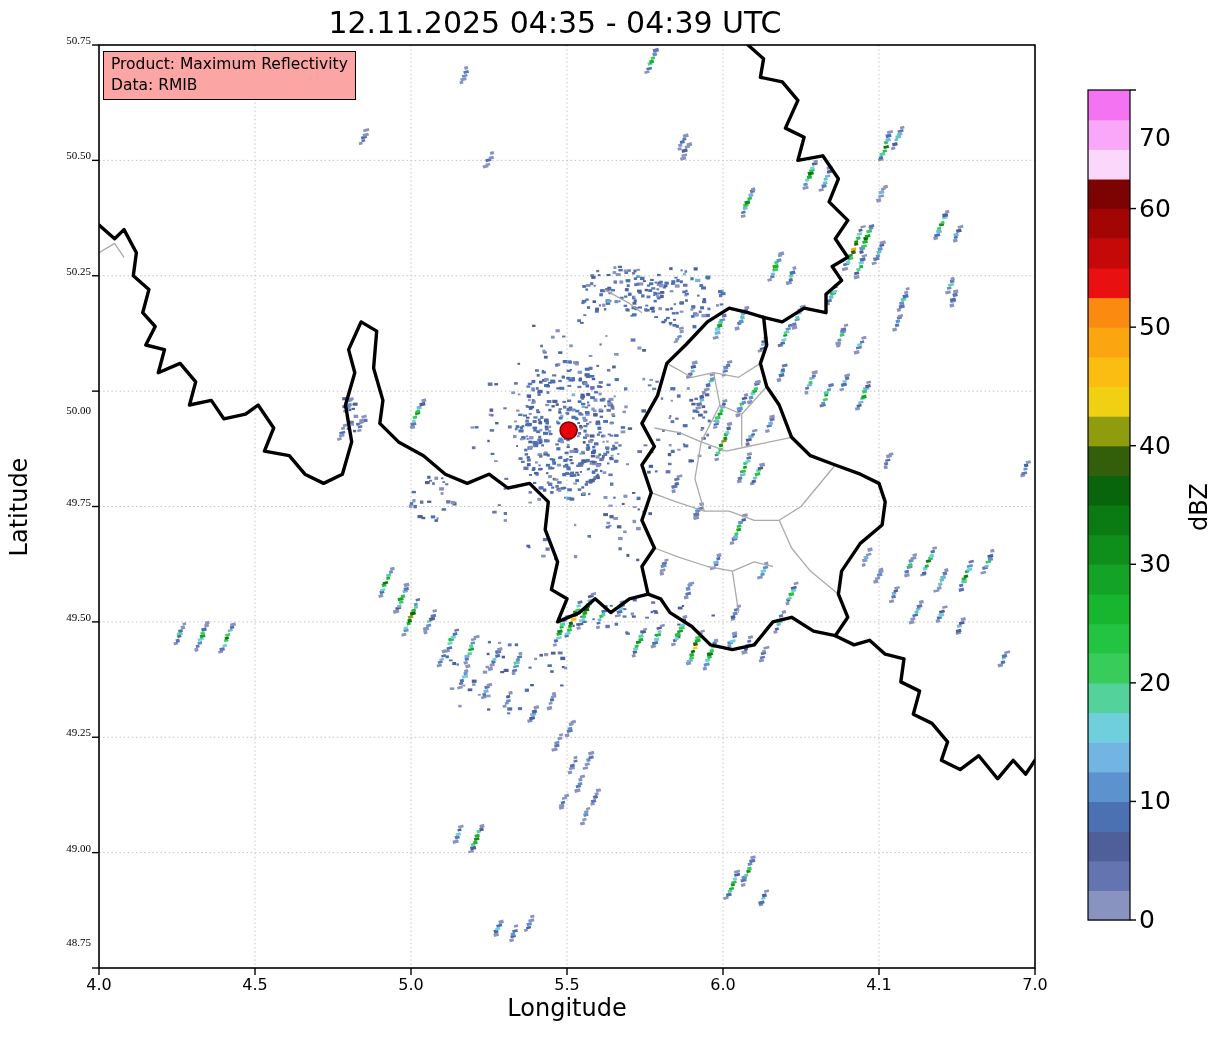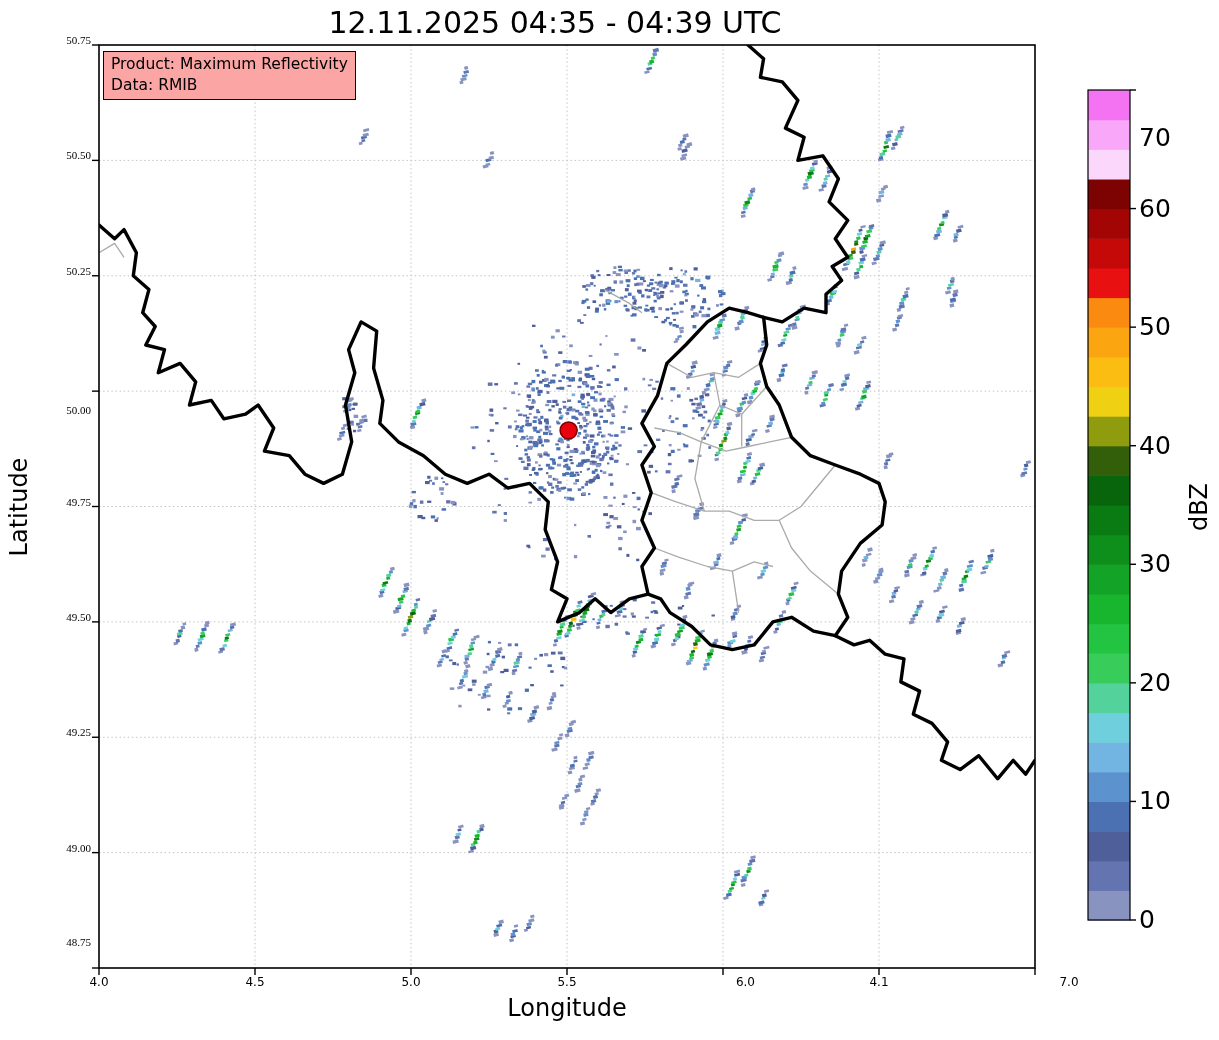--- a/index.html
+++ b/index.html
@@ -4,21 +4,21 @@
 <style>
   html,body{margin:0;padding:0;background:#ffffff;}
   body{width:1219px;height:1040px;position:relative;font-family:"DejaVu Sans","Liberation Sans",sans-serif;color:#000;}
   .abs{position:absolute;}
   #figure-title{left:87px;top:5px;width:936px;text-align:center;font-size:30px;white-space:nowrap;}
   #plot-svg{left:0;top:0;}
   #xlabel{left:99px;top:994px;width:936px;text-align:center;font-size:24px;}
   #ylabel{left:-80px;top:492px;width:200px;height:30px;text-align:center;font-size:24px;transform:rotate(-90deg);}
   #cblabel{left:1145px;top:492px;width:110px;height:30px;text-align:center;font-size:24px;transform:rotate(-90deg);}
   #annotation-box{left:103px;top:51px;background:#fca5a5;border:1.4px solid #000;padding:2px 7px 3px 7px;font-size:15.5px;line-height:21px;z-index:5;}
-  .xtick-label{top:975px;width:64px;text-align:center;font-size:12px;}
+  .xtick-label{top:975px;width:64px;text-align:center;font-size:16px;}
   .ytick-label{left:28px;width:63px;text-align:right;font-size:11px;font-family:Liberation Serif, serif;}
   .cbtick-label{left:1139px;width:70px;text-align:left;font-size:25px;}
 </style>
 </head>
 <body>
 
 <svg id="plot-svg" class="abs" width="1219" height="1040" xmlns="http://www.w3.org/2000/svg">
     <defs>
       <clipPath id="plotclip">
         <rect x="99" y="45" width="936" height="923"></rect>
@@ -1820,23 +1820,23 @@
 </div>
 
 <div id="xlabel" class="abs">Longitude</div>
 <div id="ylabel" class="abs">Latitude</div>
 <div id="cblabel" class="abs">dBZ</div>
 
 <div class="abs xtick-label" style="left: 67px;">4.0</div>
 <div class="abs xtick-label" style="left: 223px;">4.5</div>
 <div class="abs xtick-label" style="left: 379px;">5.0</div>
 <div class="abs xtick-label" style="left: 535px;">5.5</div>
-<div class="abs xtick-label" style="left: 691px; text-align: right;">6.0</div>
+<div class="abs xtick-label" style="left: 691px;">6.0</div>
 <div class="abs xtick-label" style="left: 847px;">4.1</div>
-<div class="abs xtick-label" style="left: 1037px; text-align: center;">7.0</div>
+<div class="abs xtick-label" style="left: 1003px; text-align: center;">7.0</div>
 <div class="abs ytick-label" style="top: 34px;">50.75</div>
 <div class="abs ytick-label" style="top: 149.375px;">50.50</div>
 <div class="abs ytick-label" style="top: 264.75px;">50.25</div>
 <div class="abs ytick-label" style="top: 380.125px; margin-top: 24px;">50.00</div>
 <div class="abs ytick-label" style="top: 495.5px;">49.75</div>
 <div class="abs ytick-label" style="top: 610.875px;">49.50</div>
 <div class="abs ytick-label" style="top: 726.25px;">49.25</div>
 <div class="abs ytick-label" style="top: 841.625px;">49.00</div>
 <div class="abs ytick-label" style="top: 936px;">48.75</div>
 <div class="abs cbtick-label" style="top: 905px;">0</div>

